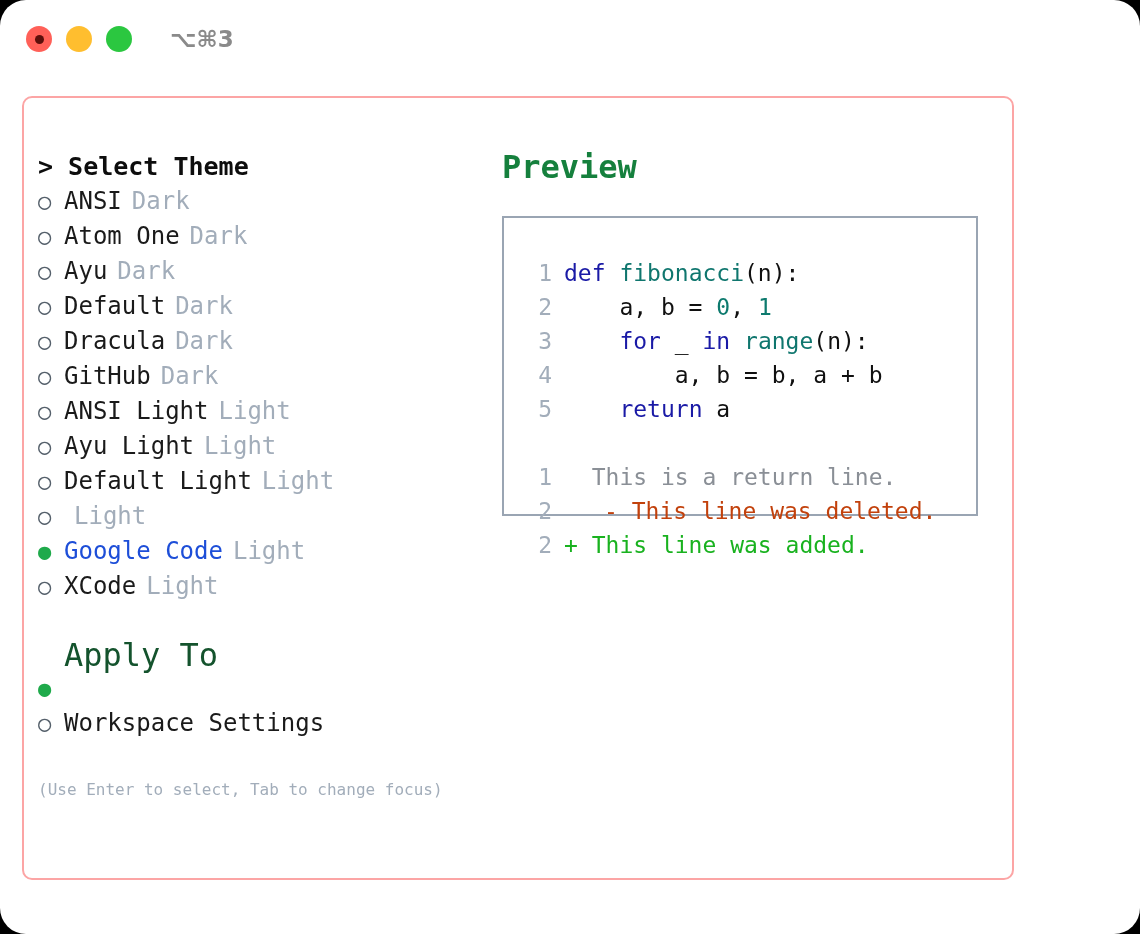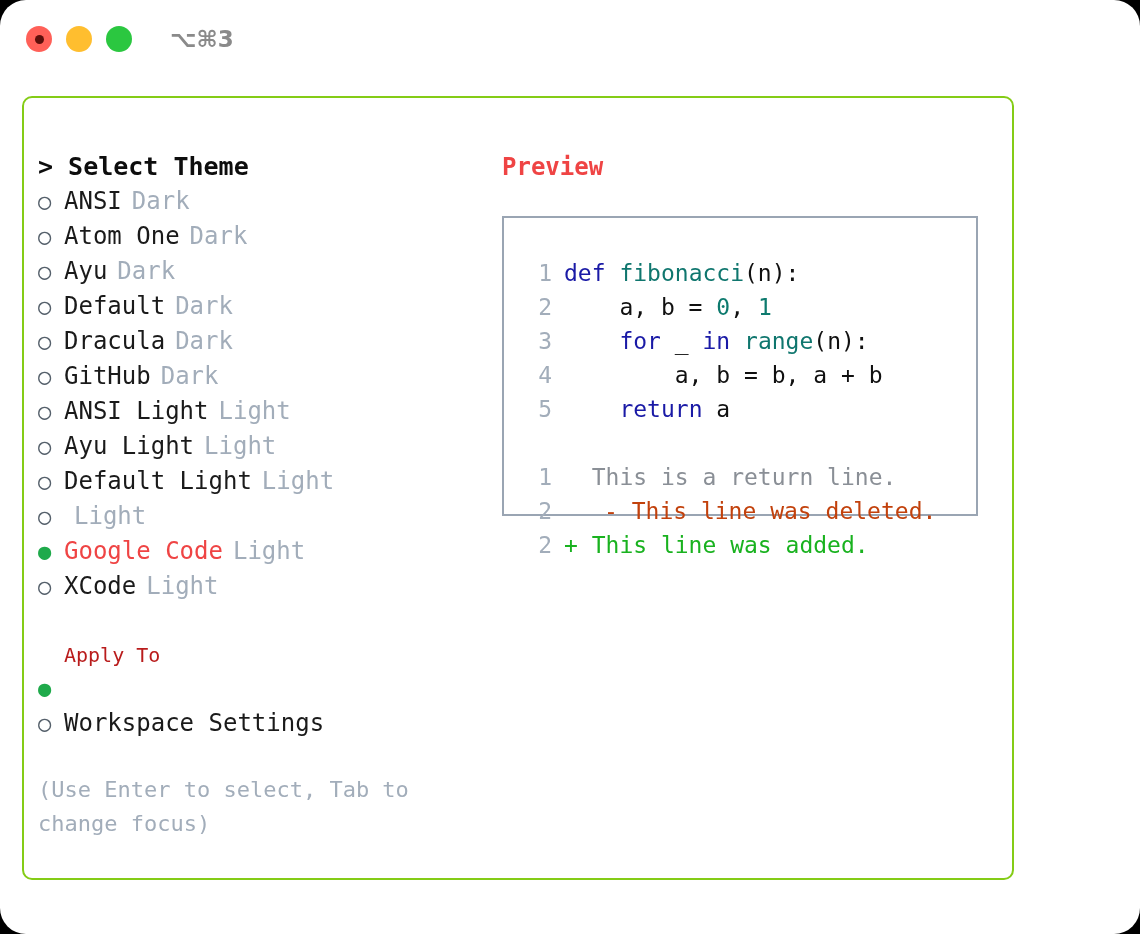--- a/index.html
+++ b/index.html
@@ -69,21 +69,21 @@
     font-family: "DejaVu Sans", "Liberation Sans", sans-serif;
   }
 
   
   .panel {
     position: absolute;
     left: 22px;
     top: 96px;
     width: 992px;
     height: 784px;
-    border: 2px solid #84cc16;
+    border: 2px solid #fca5a5;
     border-radius: 10px;
     box-sizing: border-box;
     background: #ffffff;
   }
 
   .columns {
     position: absolute;
     left: 0;
     top: 0;
     width: 100%;
@@ -117,56 +117,56 @@
     width: 26px;
     flex: 0 0 26px;
     color: #55606b;
     font-size: 22px;
     line-height: 34px;
   }
   .bullet.sel {
     color: #1faa4b;
   }
   .theme-name { color: #1a1a1a; }
-  .theme-row.selected .theme-name { color: #ef4444; }
+  .theme-row.selected .theme-name { color: #1d4ed8; }
   .theme-mode {
     color: #a2adba;
     margin-left: 10px;
   }
 
   .section-spacer { height: 34px; }
 
   .apply-label {
-    font-size: 20px;
-    color: #b91c1c;
+    font-size: 32px;
+    color: #14532d;
     line-height: 34px;
     padding-left: 26px;
     white-space: pre;
   }
 
   .hint {
     margin-top: 32px;
-    font-size: 22px;
+    font-size: 16px;
     color: #a2adba;
     line-height: 34px;
     width: 410px;
     white-space: pre-wrap;
   }
 
   
   .right-col {
     position: absolute;
     left: 478px;
     top: 52px;
     width: 500px;
   }
   .preview-title {
-    font-size: 24px;
+    font-size: 32px;
     font-weight: 700;
-    color: #ef4444;
+    color: #15803d;
     line-height: 34px;
     white-space: pre;
   }
 
   .preview-box {
     margin-top: 32px;
     width: 476px;
     height: 300px;
     border: 2px solid #9aa5b3;
     box-sizing: border-box;

